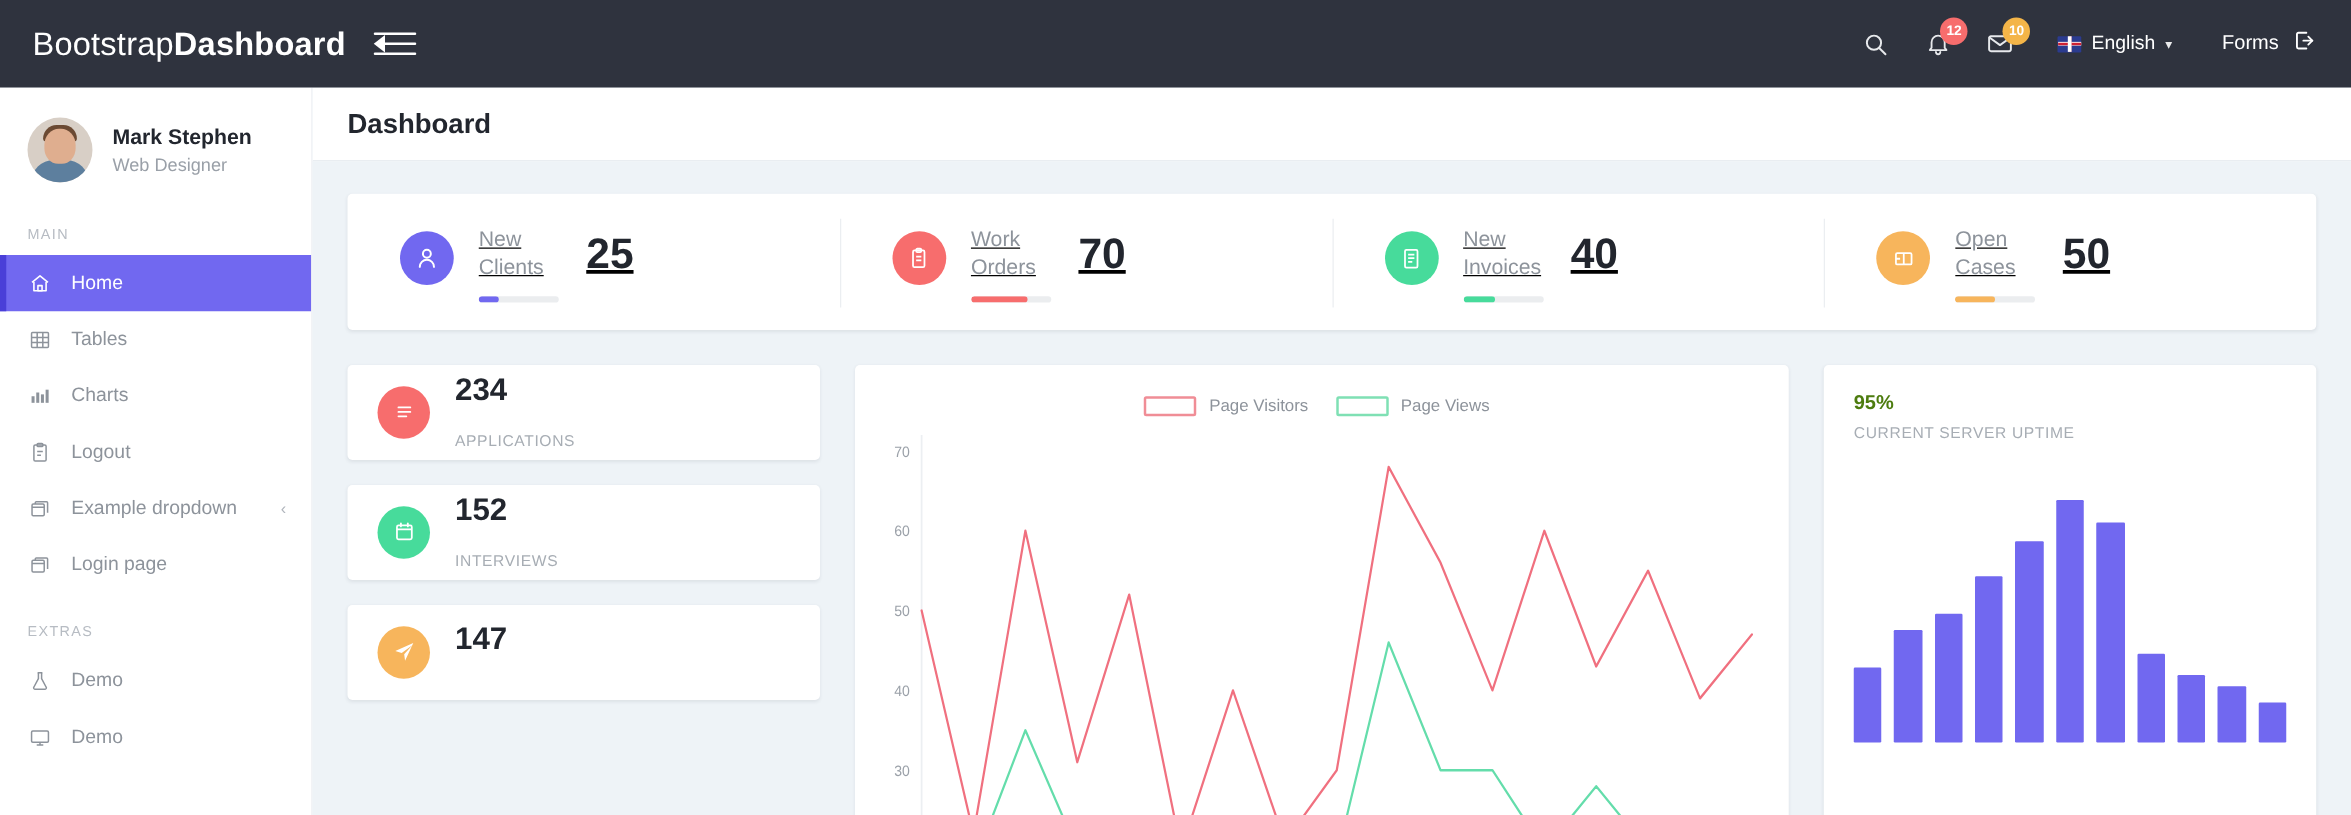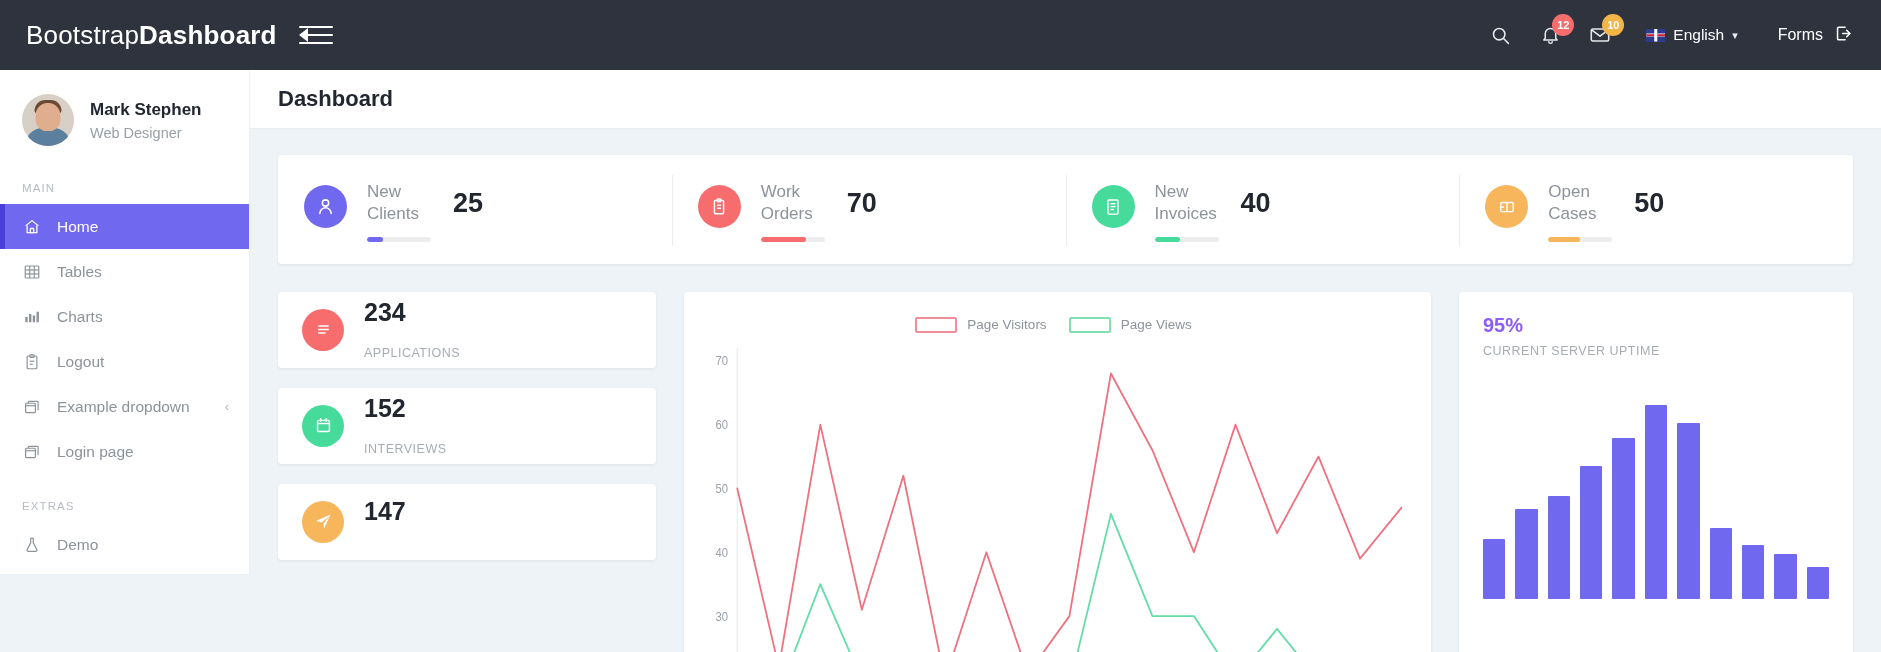--- a/index.html
+++ b/index.html
@@ -115,21 +115,21 @@
   }
 
   
   .shell { display: flex; height: 582px; }
 
   
   .sidebar {
     width: 250px;
     flex: 0 0 250px;
     background: #ffffff;
-    height: 504px;
+    height: 582px;
     overflow: hidden;
     border-right: 1px solid #eef0f3;
   }
   .profile {
     display: flex; align-items: center;
     padding: 24px 22px 22px 22px;
     gap: 16px;
   }
   .avatar {
     width: 52px; height: 52px; border-radius: 50%;
@@ -211,41 +211,42 @@
 
   
   .stat-strip {
     display: flex;
     padding: 26px 0 22px 0;
     margin-bottom: 28px;
   }
   .stat {
     flex: 1 1 25%;
     display: flex;
-    padding: 0 26px;
+    padding: 0 42px;
     position: relative;
+    text-decoration: underline;
   }
   .stat + .stat::before {
     content: ""; position: absolute; left: 0; top: -6px; bottom: -4px;
     width: 1px; background: #ebeef1;
   }
   .stat .circle {
     width: 43px; height: 43px; border-radius: 50%;
     display: flex; align-items: center; justify-content: center;
     flex: 0 0 43px;
     margin-right: 20px;
     margin-top: 4px;
   }
   .stat .circle svg { display: block; }
   .stat .body { flex: 1 1 auto; min-width: 0; }
   .stat .topline { display: flex; align-items: center; gap: 14px; }
   .stat .label {
     font-size: 17px; color: #8d939b; line-height: 1.28; max-width: 72px;
   }
-  .stat .value { font-size: 27px; font-weight: 700; color: #22262e; }
+  .stat .value { font-size: 34px; font-weight: 700; color: #22262e; }
   .stat .progress {
     margin-top: 12px;
     height: 5px;
     width: 64px;
     background: #ebedef;
     border-radius: 3px;
     overflow: hidden;
   }
   .stat .progress i { display: block; height: 100%; border-radius: 3px; }
 
@@ -280,21 +281,21 @@
     width: 42px; height: 16px; border-radius: 2px; background: #fff;
     border: 2px solid #f08d96;
   }
   .legend .swatch.green { border-color: #7fe0b4; }
   .legend .lgl { font-size: 13.5px; color: #8d939b; }
   .plot { position: relative; height: 340px; }
   .plot svg { display: block; }
 
   .col-right { flex: 0 0 394px; }
   .uptime-card { padding: 22px 24px 0 24px; height: 400px; overflow: hidden; }
-  .uptime-pct { font-size: 20px; font-weight: 700; color: #8b5cf6; }
+  .uptime-pct { font-size: 16px; font-weight: 700; color: #4d7c0f; }
   .uptime-cap {
     font-size: 12.5px; letter-spacing: .5px; color: #a7adb4;
     text-transform: uppercase; margin-top: 7px;
   }
   .bars {
     display: flex; align-items: flex-end; gap: 10px;
     height: 215px; margin-top: 26px;
   }
   .bars .bar { flex: 1 1 auto; background: #7168f0; border-radius: 1px; }
 </style>

